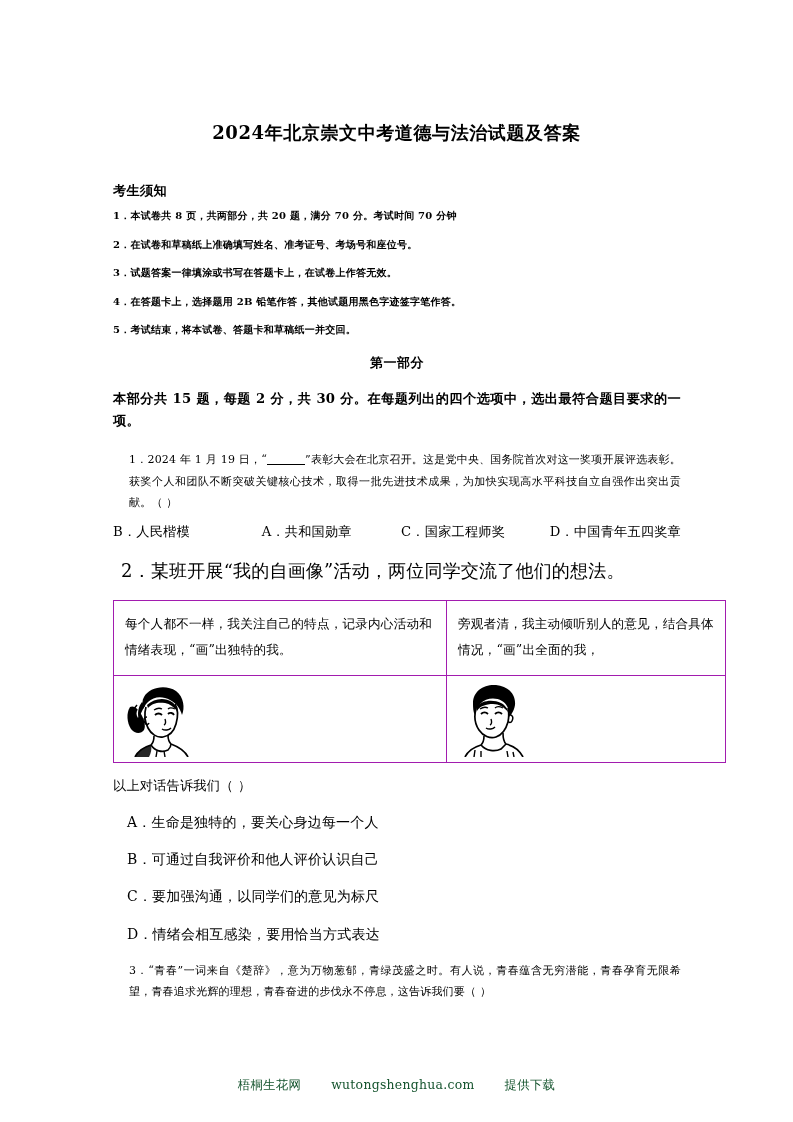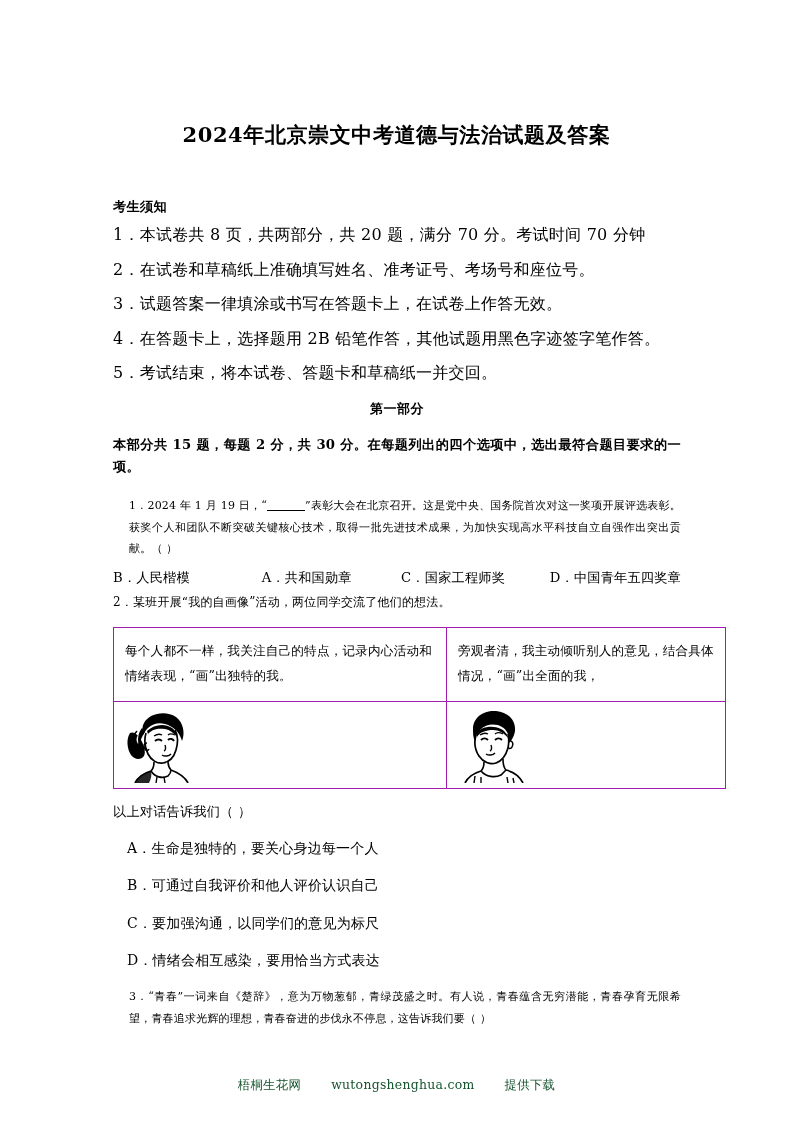--- a/index.html
+++ b/index.html
@@ -21,43 +21,43 @@
     inset: 0;
     padding: 0;
   }
   
   .doc-title {
     position: absolute;
     top: 122px;
     left: 0;
     width: 793px;
     text-align: center;
-    font-size: 21px;
+    font-size: 18px;
     font-weight: bold;
     letter-spacing: 0.6px;
     line-height: 1.2;
     font-family: "DejaVu Serif", "Liberation Serif", serif;
   }
   
   .content {
     position: absolute;
     left: 113px;
-    top: 200px;
+    top: 184px;
     width: 568px;
   }
   .notice-head {
     font-size: 13.2px;
     font-weight: bold;
     line-height: 1.0;
     margin: 0 0 14px 0;
     letter-spacing: 0.3px;
   }
   .notice-item {
-    font-size: 16px;
-    font-weight: normal;
+    font-size: 10px;
+    font-weight: bold;
     line-height: 1.0;
     margin: 0 0 18.5px 0;
     letter-spacing: 0.25px;
   }
   .part-head {
     font-size: 13px;
     font-weight: bold;
     text-align: center;
     margin: 6px 0 16px 0;
     letter-spacing: 0.5px;
@@ -71,23 +71,23 @@
     text-align: justify;
   }
   .q-stem {
     font-size: 11px;
     line-height: 1.95;
     margin: 0 0 2px 16px;
     letter-spacing: 0.2px;
     text-align: justify;
   }
   .q-stem-nowrap {
-    font-size: 12px;
-    line-height: 1.95;
-    margin: 0;
+    font-size: 18px;
+    line-height: 1.95;
+    margin: 8px;
     letter-spacing: 0.2px;
   }
   .blank-ul {
     display: inline-block;
     width: 38px;
     border-bottom: 1px solid #000;
     vertical-align: -2px;
   }
   .opts-row {
     font-size: 13.2px;

